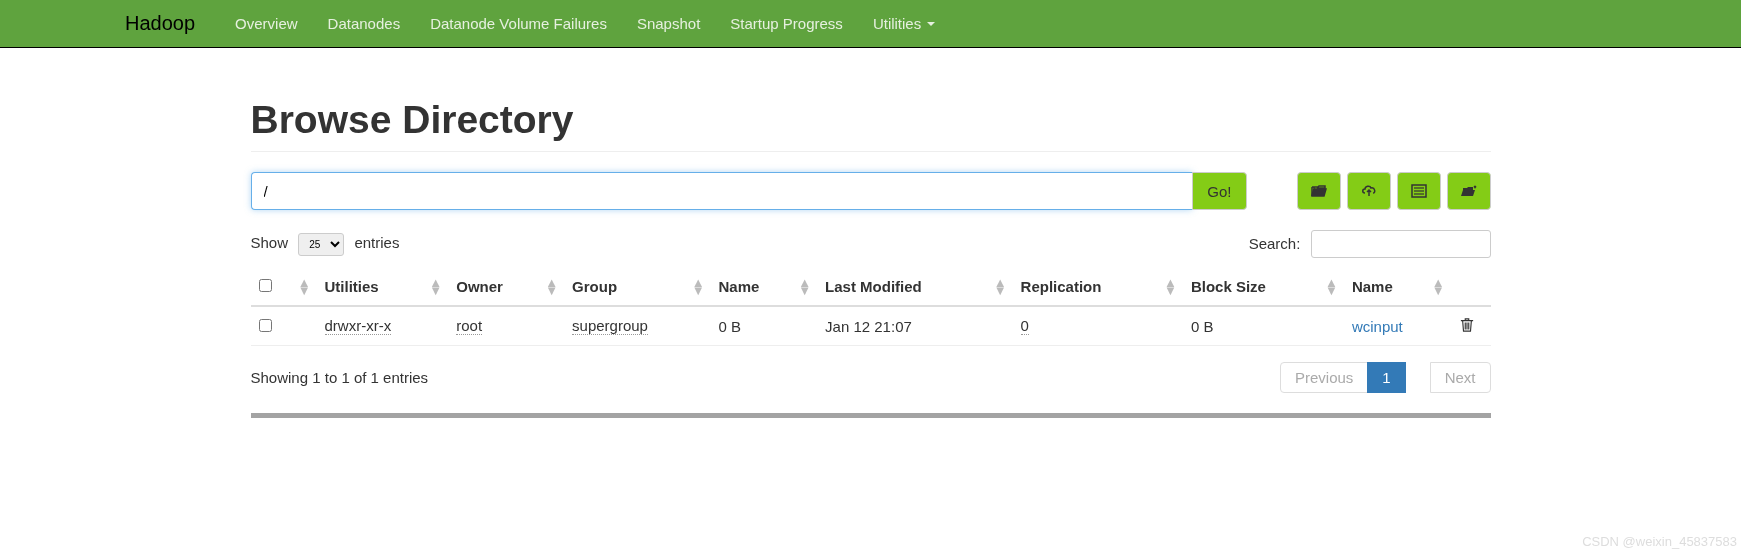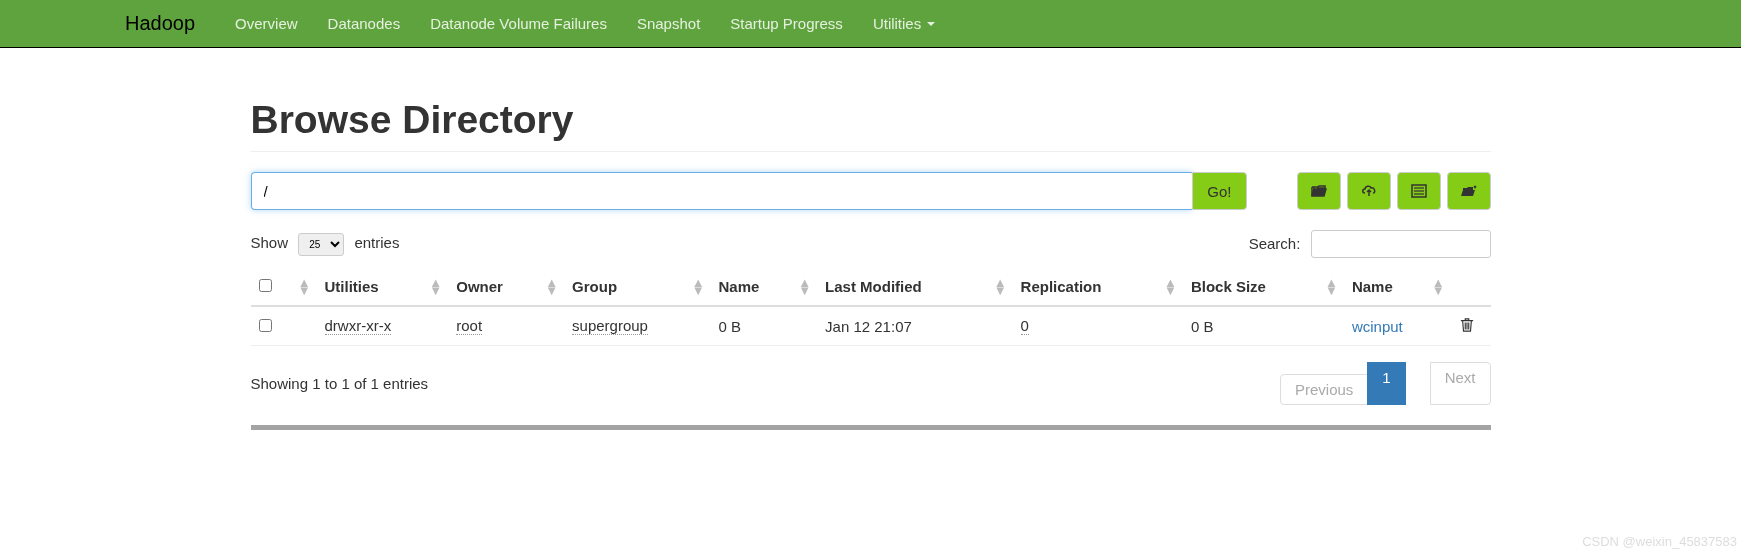--- a/index.html
+++ b/index.html
@@ -169,21 +169,21 @@
     .pagination { display: flex; }
     .page-btn {
       padding: 6px 14px;
       border: 1px solid #ddd;
       background: #fff;
       color: #777;
       font-size: 15px;
       cursor: pointer;
       margin-left: -1px;
     }
-    .page-btn:first-child { border-radius: 4px 0 0 4px; margin-top: 12px; }
+    .page-btn:first-child { border-radius: 4px 0 0 4px; }
     .page-btn:last-child { border-radius: 0 4px 4px 0; margin-left: 24px; }
     .page-btn.active {
       background: #337ab7;
       color: #fff;
       border-color: #337ab7;
     }
     .page-btn.disabled { color: #aaa; cursor: default; }
     .watermark {
       position: fixed;
       right: 4px;

